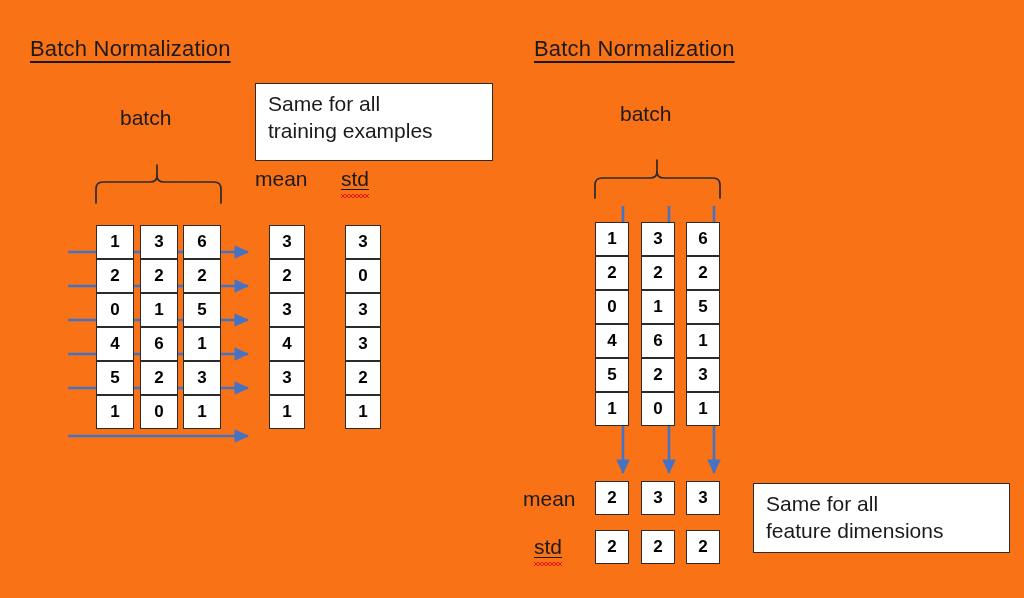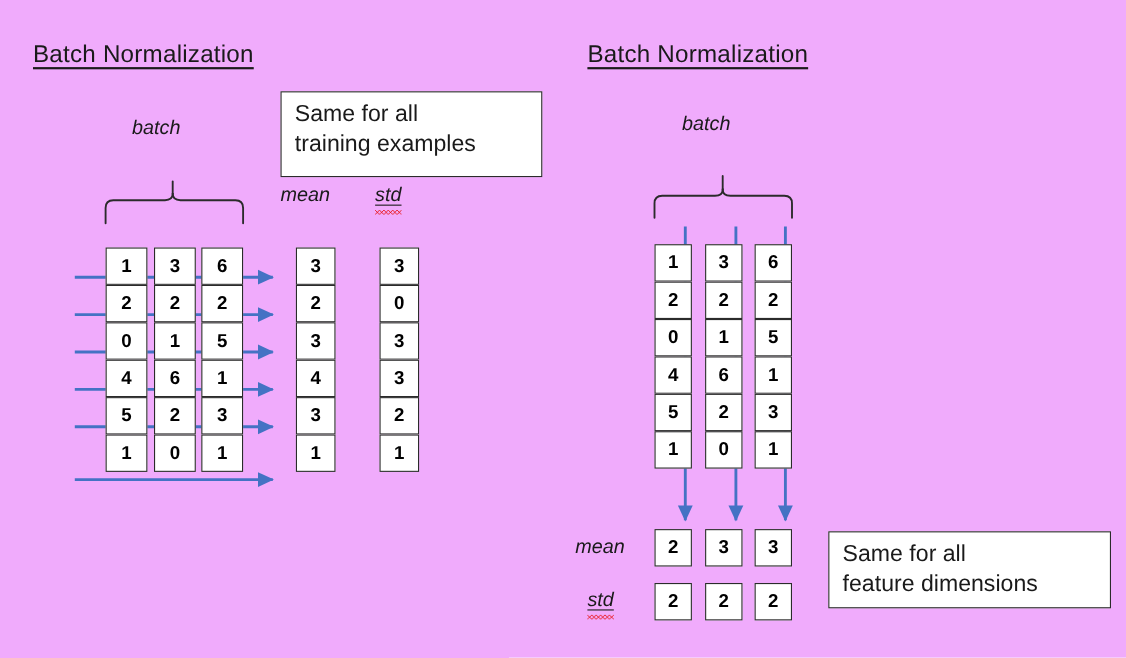--- a/index.html
+++ b/index.html
@@ -4,43 +4,42 @@
 <style>
   html, body {
     margin: 0;
     padding: 0;
     background: #ffffff;
   }
   #canvas {
     position: relative;
     width: 1024px;
     height: 598px;
-    background: #f0abfc;
+    background: #f97316;
     font-family: "Liberation Sans", sans-serif;
     overflow: hidden;
   }
   .abs { position: absolute; }
 
   
   .section-title {
     font-size: 22px;
     color: #1a1a1a;
     letter-spacing: 0.2px;
     white-space: nowrap;
     text-decoration: underline;
     text-underline-offset: 5px;
     text-decoration-thickness: 1.5px;
   }
 
   
   .plain-label {
-    font-size: 18px;
+    font-size: 21px;
     color: #1a1a1a;
     white-space: nowrap;
-    font-style: italic;
   }
 
   
   .spell {
     position: relative;
     display: inline-block;
     text-decoration: underline;
     text-underline-offset: 3px;
     text-decoration-thickness: 1.3px;
     text-decoration-color: #1a1a1a;

